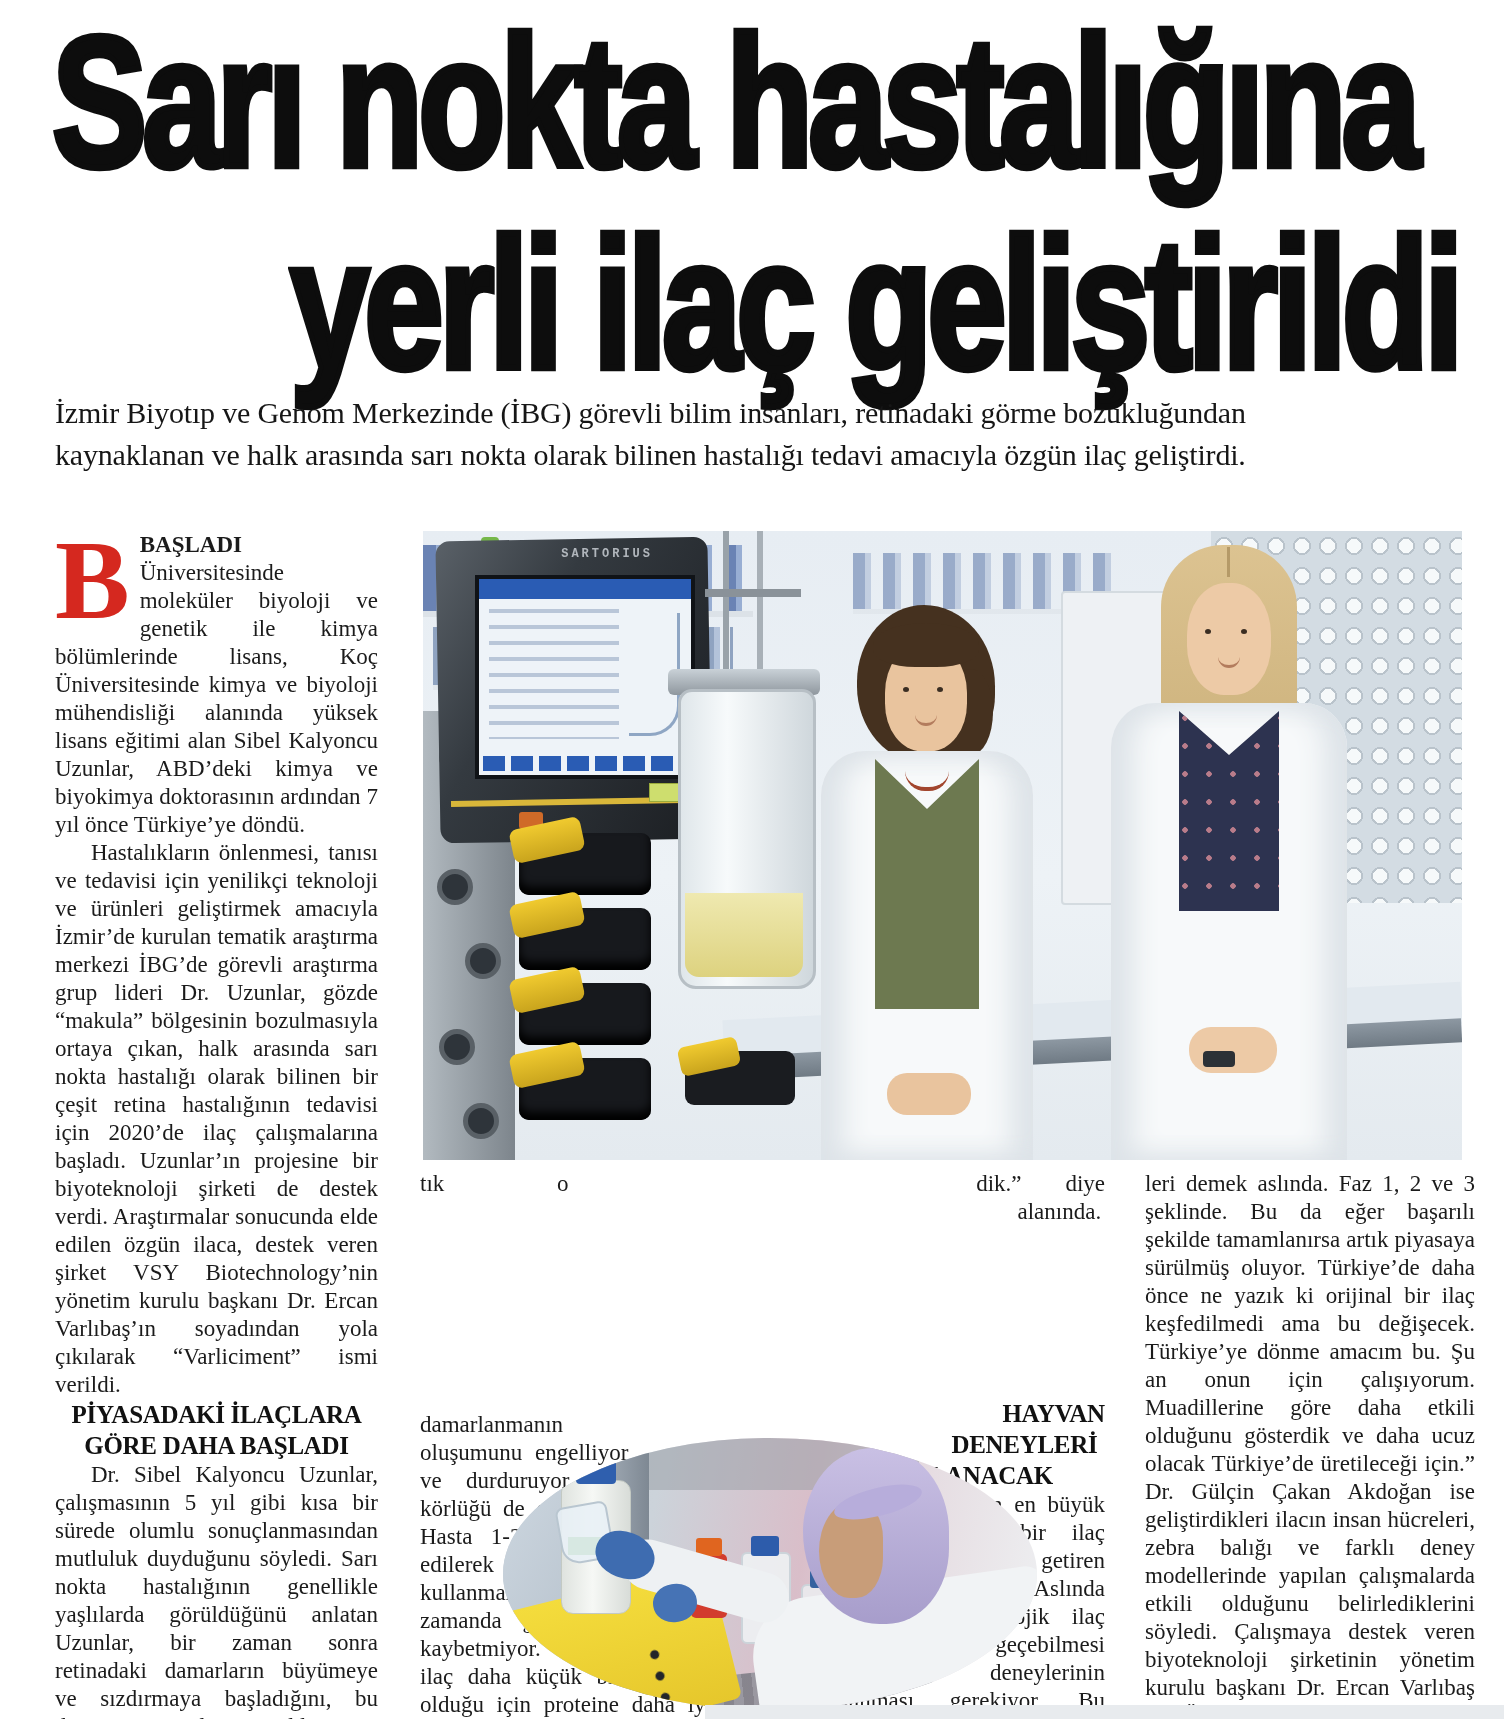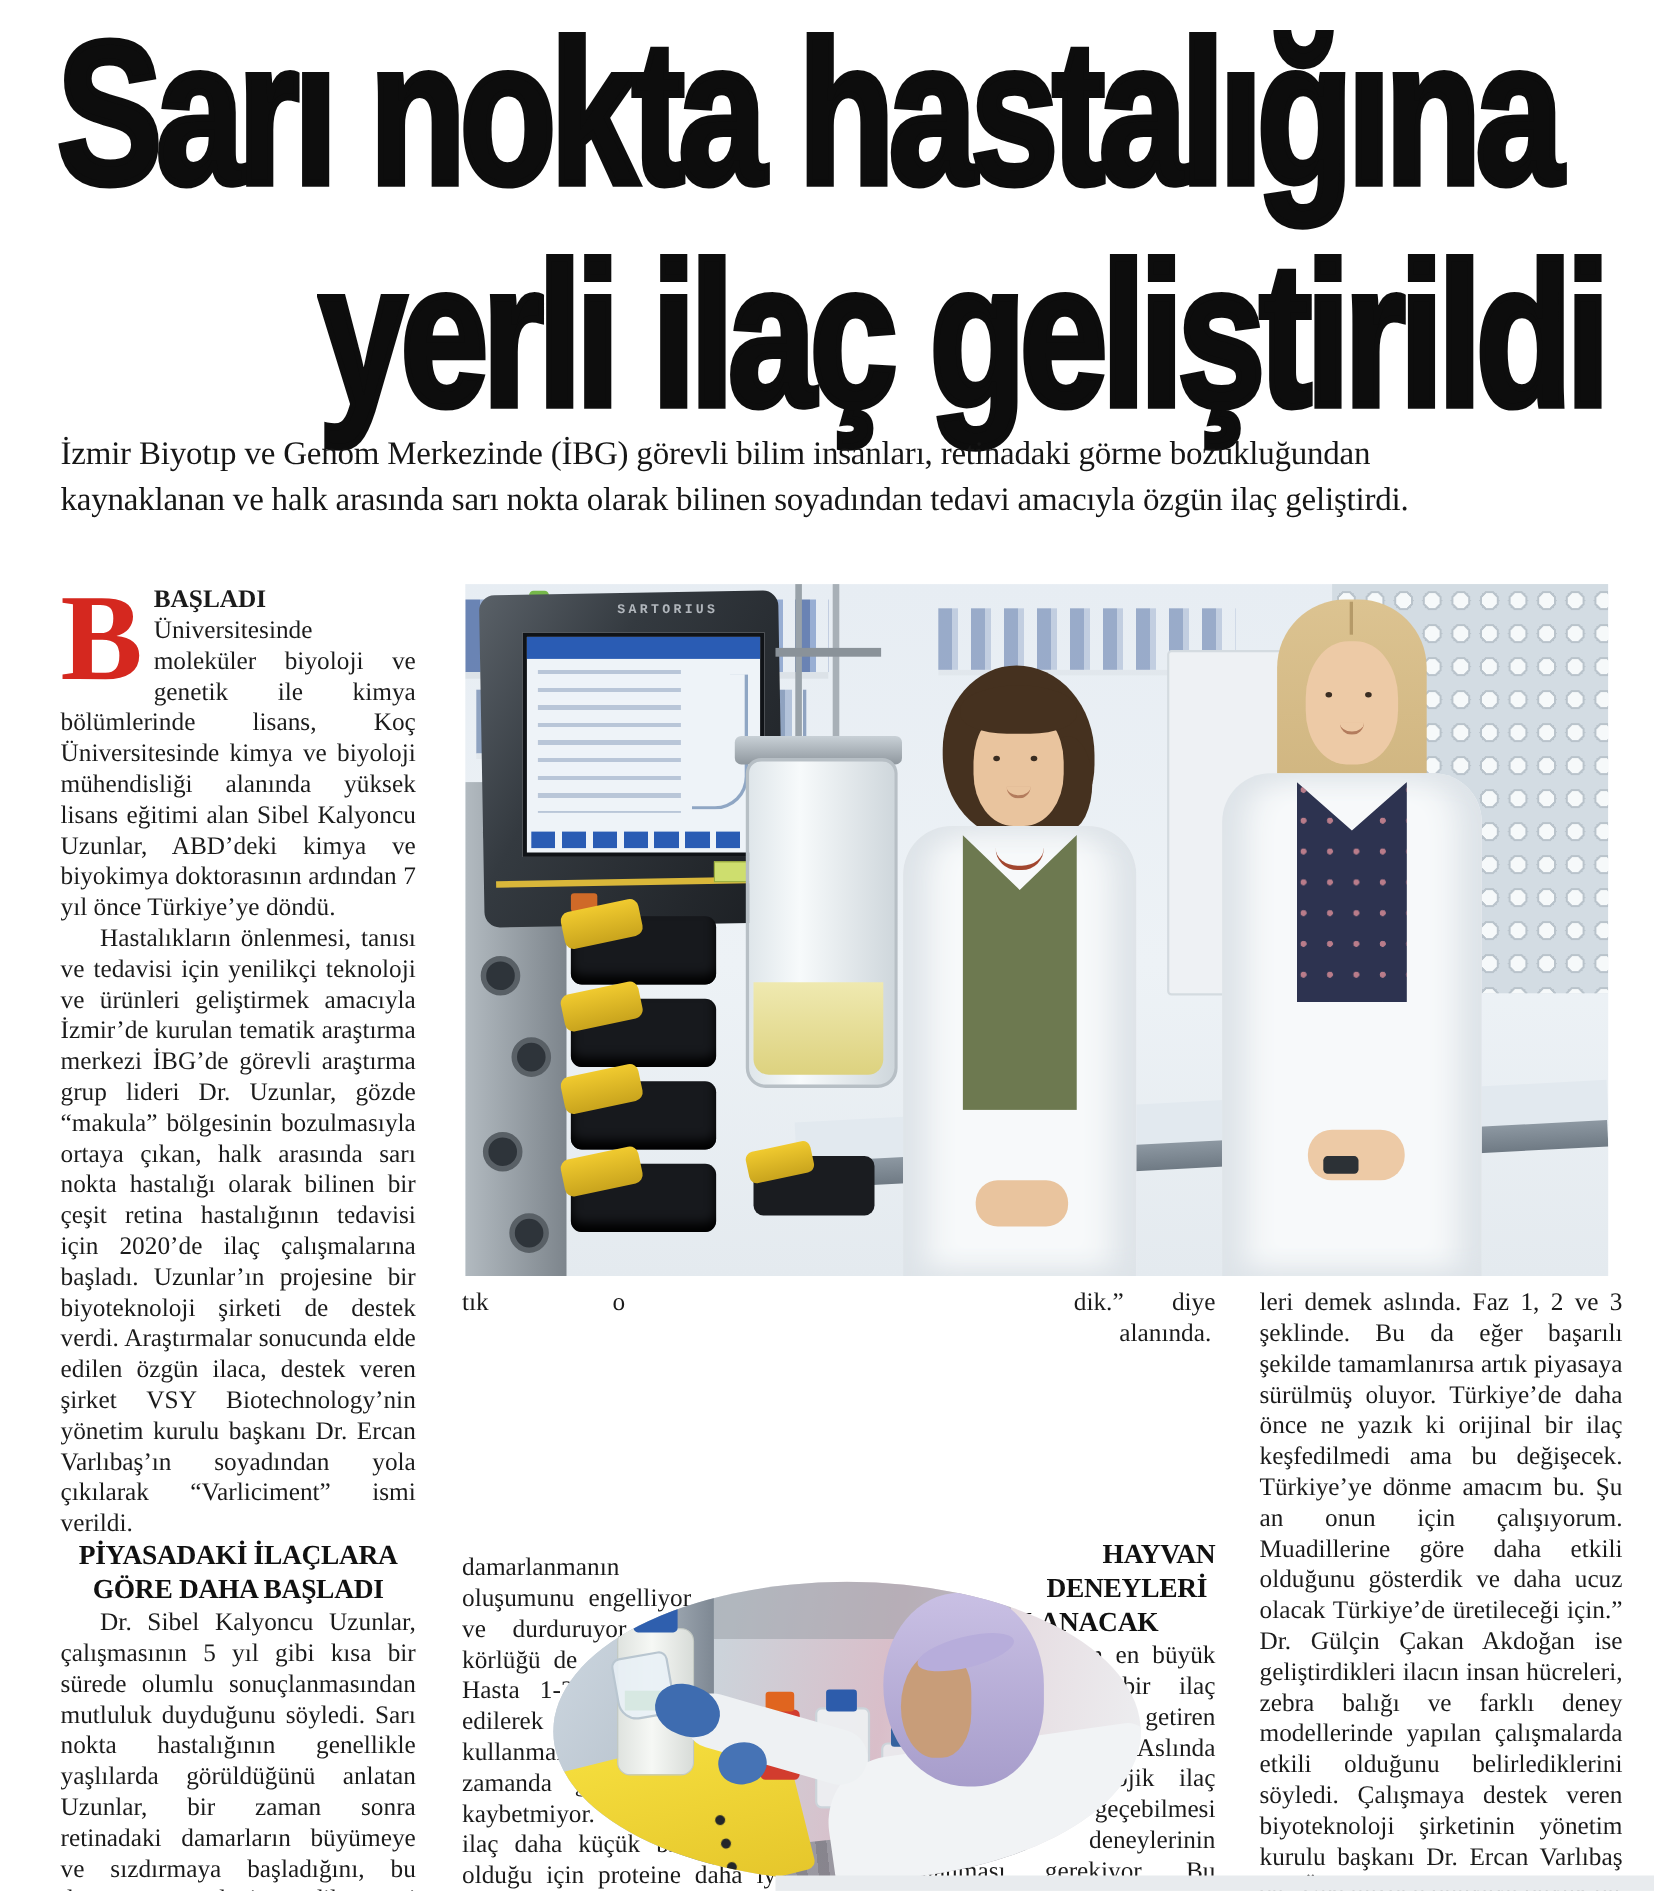--- a/index.html
+++ b/index.html
@@ -158,21 +158,21 @@
 </head>
 <body>
 
 <div class="headline">
   <div class="hl-line">Sarı nokta hastalığına</div>
   <div class="hl-line hl-line2">yerli ilaç geliştirildi</div>
 </div>
 
 <div class="standfirst">
   <div>İzmir Biyotıp ve Genom Merkezinde (İBG) görevli bilim insanları, retinadaki görme bozukluğundan</div>
-  <div>kaynaklanan ve halk arasında sarı nokta olarak bilinen soyadından tedavi amacıyla özgün ilaç geliştirdi.</div>
+  <div>kaynaklanan ve halk arasında sarı nokta olarak bilinen hastalığı tedavi amacıyla özgün ilaç geliştirdi.</div>
 </div>
 
 <div class="col" id="col1">
   <p><span class="dropcap">B</span><span class="lead-word">BAŞLADI</span><span> Üniversitesinde moleküler biyoloji ve genetik ile kimya bölümlerinde lisans, Koç Üniversitesinde kimya ve biyoloji mühendisliği alanında yüksek lisans eğitimi alan Sibel Kalyoncu Uzunlar, ABD’deki kimya ve biyokimya doktorasının ardından 7 yıl önce Türkiye’ye döndü.</span></p>
   <p class="ind">Hastalıkların önlenmesi, tanısı ve tedavisi için yenilikçi teknoloji ve ürünleri geliştirmek amacıyla İzmir’de kurulan tematik araştırma merkezi İBG’de görevli araştırma grup lideri Dr. Uzunlar, gözde “makula” bölgesinin bozulmasıyla ortaya çıkan, halk arasında sarı nokta hastalığı olarak bilinen bir çeşit retina hastalığının tedavisi için 2020’de ilaç çalışmalarına başladı. Uzunlar’ın projesine bir biyoteknoloji şirketi de destek verdi. Araştırmalar sonucunda elde edilen özgün ilaca, destek veren şirket VSY Biotechnology’nin yönetim kurulu başkanı Dr. Ercan Varlıbaş’ın soyadından yola çıkılarak “Varliciment” ismi verildi.</p>
   <p class="subhead">PİYASADAKİ İLAÇLARA GÖRE DAHA BAŞLADI</p>
   <p class="ind">Dr. Sibel Kalyoncu Uzunlar, çalışmasının 5 yıl gibi kısa bir sürede olumlu sonuçlanmasından mutluluk duyduğunu söyledi. Sarı nokta hastalığının genellikle yaşlılarda görüldüğünü anlatan Uzunlar, bir zaman sonra retinadaki damarların büyümeye ve sızdırmaya başladığını, bu durumun tedavi edilmemesi halinde körlüğe yol açtığını kaydetti. Dr. Uzunlar, hastalığın tedavisi için kullanılan ilaçların hepsinin ithal olduğunu ifade ederek, “Geliştirdiğimiz ilaç, proteine bağlanarak ar-</p>
 </div>
 
 <div class="main-photo">

